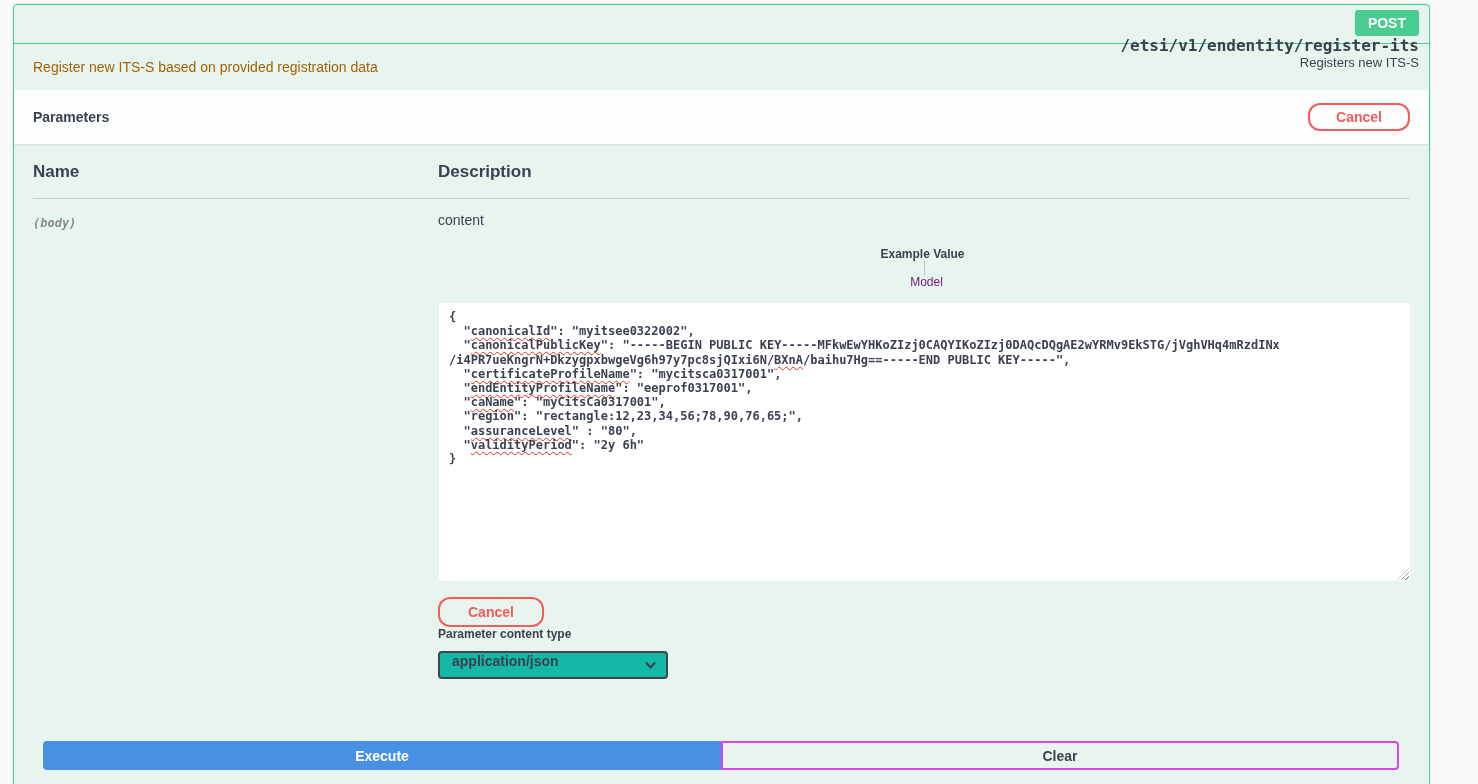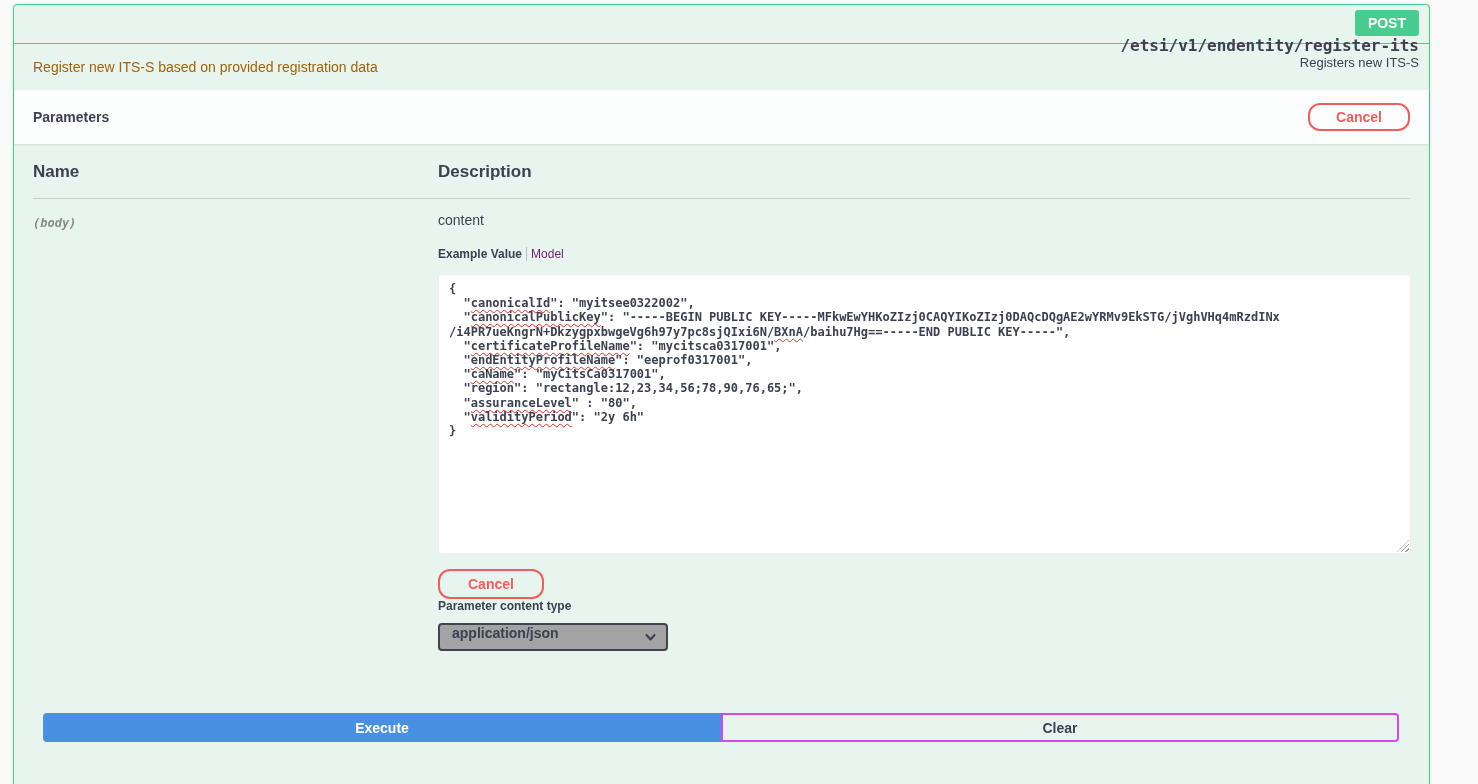--- a/index.html
+++ b/index.html
@@ -98,22 +98,24 @@
     font-family: "DejaVu Sans Mono", monospace;
     font-style: italic;
     font-weight: bold;
     font-size: 12px;
     color: #888;
   }
   .param-desc-text { font-size: 14px; }
   
   .model-tabs {
     display: flex;
+    align-items: center;
     margin-top: 19px;
     font-size: 12px;
+    flex-direction: column;
   }
   .tab-example { font-weight: bold; color: #3b4151; padding-right: 4px; cursor: pointer; }
   .tab-divider { width: 1px; height: 14px; background: #b9bfc5; }
   .tab-model { color: #701a75; padding-left: 4px; cursor: pointer; }
   
   .body-editor {
     position: relative;
     margin-top: 13px;
     width: 973px;
     height: 280px;
@@ -151,21 +153,21 @@
   }
   .editor-cancel { margin: 15px 0 0; padding: 5px 28px; }
   
   .ct-label { font-size: 12px; font-weight: bold; }
   .select-wrap { position: relative; width: 230px; margin-top: 10px; }
   .ct-select {
     width: 100%;
     height: 28px;
     appearance: none;
     -webkit-appearance: none;
-    background: #a3a3a3;
+    background: #14b8a6;
     border: 2px solid #41444e;
     border-radius: 4px;
     font-family: "Liberation Sans", sans-serif;
     font-size: 14px;
     font-weight: bold;
     color: #3b4151;
     padding: 0 30px 8px 12px;
     cursor: pointer;
   }
   .chevron {

